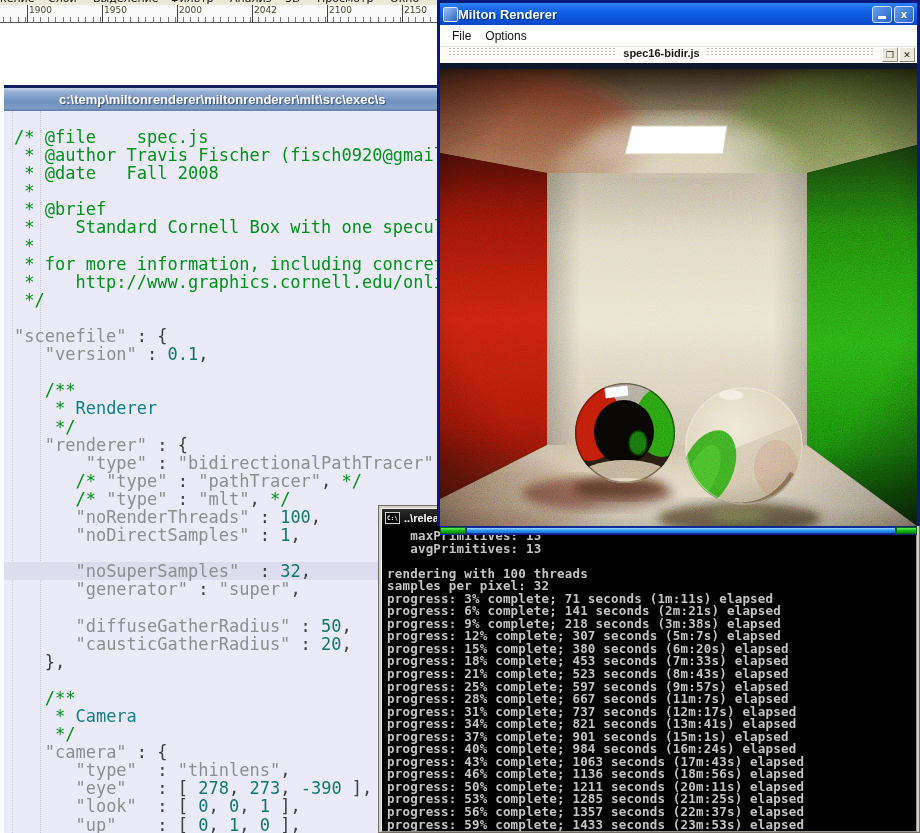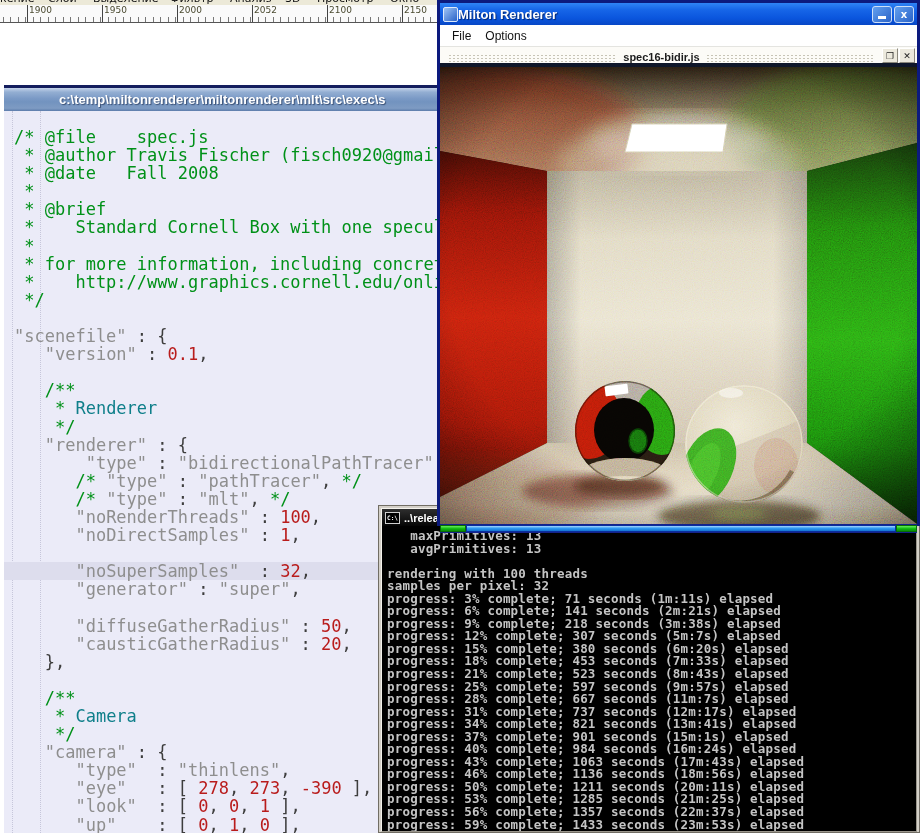--- a/index.html
+++ b/index.html
@@ -28,21 +28,21 @@
      padding-left:55px;text-shadow:1px 1px 1px #3a4f73;}
   .code-area{position:relative;height:722px;background:#ebebf8;overflow:hidden;
      font-family:"DejaVu Sans Mono",monospace;font-size:17px;padding:17px 0 0 10px;box-sizing:border-box;}
   .indent-guide{position:absolute;top:0;bottom:0;width:0;border-left:1px dotted #c6c6da;}
   .code-line{height:18.1px;line-height:18.1px;white-space:pre;}
   .code-line.hl{background:#dddded;margin-left:-10px;padding-left:10px;}
   .tok-cm{color:#009118;}
   .tok-doc{color:#0f7f8a;}
   .tok-k{color:#8e8e8e;}
   .tok-p{color:#3d3d3d;}
-  .tok-n{color:#b91c1c;}
+  .tok-n{color:#0f766e;}
 
   
   .console{position:absolute;left:378px;top:505px;width:542px;height:328px;z-index:3;
      background:#d4d0c8;border:1px solid #716d64;box-sizing:border-box;padding:2px;}
   .console-inner{height:100%;display:flex;flex-direction:column;border:1px solid #9a968c;border-left-color:#f4f2ec;border-top-color:#f4f2ec;}
   .console-titlebar{height:17px;background:linear-gradient(180deg,#2e2e2e,#050505);display:flex;align-items:center;
      padding-left:3px;gap:4px;flex:0 0 17px;}
   .console-icon{width:15px;height:12px;background:#000;border:1px solid #cfcfcf;box-sizing:border-box;
      color:#fff;font:bold 6px "DejaVu Sans Mono",monospace;line-height:10px;text-align:center;}
   .console-title{color:#fff;font-weight:bold;font-size:11px;white-space:nowrap;}
@@ -57,21 +57,21 @@
      display:flex;align-items:center;padding:0 3px;}
   .milton-appicon{width:13px;height:13px;background:linear-gradient(135deg,#9ec3f5,#2a63c8);
      border:1px solid #dce9fb;border-radius:2px;}
   .milton-title{flex:1;text-align:left;color:#fff;font-weight:bold;font-size:13px;text-shadow:1px 1px 1px #02266e;}
   .cap-btn{width:18px;height:15px;margin-left:2px;border:1px solid #cfe0f8;border-radius:3px;
      background:linear-gradient(135deg,#63a0ef,#2a63c8);color:#fff;display:flex;align-items:center;justify-content:center;
      font:bold 10px "DejaVu Sans",sans-serif;}
   .cap-btn .minbar{width:8px;height:3px;background:#fff;margin-top:7px;}
   .milton-menubar{height:21px;background:#fff;border-bottom:1px solid #e4e4e0;display:flex;align-items:center;padding-left:5px;}
   .menu-item{font-size:12px;color:#111;padding:0 7px;}
-  .milton-tabrow{height:16px;background:#fcfbf7;border-bottom:4px solid #0f172a;display:flex;align-items:flex-end;padding:0 2px;}
+  .milton-tabrow{height:16px;background:#fcfbf7;border-bottom:6px solid #0f172a;display:flex;align-items:flex-start;padding:0 2px;}
   .tab-dots{flex:1;height:9px;margin:0 6px;
      background-image:radial-gradient(#c7c4b6 1px,transparent 1px);background-size:4px 3px;}
   .tab-label{font-size:11px;font-weight:bold;color:#1c1c1c;white-space:nowrap;}
   .mdi-btn{width:14px;height:13px;border:1px solid;border-color:#fff #8a877c #8a877c #fff;background:#ece9dd;
      color:#222;display:flex;align-items:center;justify-content:center;font:bold 9px "DejaVu Sans",sans-serif;margin-left:1px;}
   .milton-viewport{position:relative;width:477px;height:457px;background:#000;overflow:hidden;}
   .milton-progress{height:9px;background:#15228a;display:flex;align-items:center;padding:1px 0;box-sizing:border-box;}
   .pg-green{height:7px;background:linear-gradient(180deg,#66ef5c,#0fb60f 55%,#0a8f0a);border:1px solid #076b07;box-sizing:border-box;}
   .pg-blue{height:7px;flex:1;background:linear-gradient(180deg,#a8d8ff,#2f9bf2 45%,#1272d2);border:1px solid #0a2f9e;box-sizing:border-box;}
 </style>
@@ -89,21 +89,21 @@
         <span style="left: 230px;">Анализ</span>
         <span style="left: 285px;">3D</span>
         <span style="left: 317px;">Просмотр</span>
         <span style="left: 390px;">Окно</span>
       </div>
     <div class="ps-ruler">
       <div>
           <span class="ruler-num" style="left: 29px;">1900</span>
           <span class="ruler-num" style="left: 104px;">1950</span>
           <span class="ruler-num" style="left: 179px;">2000</span>
-          <span class="ruler-num" style="left: 254px;">2052</span>
+          <span class="ruler-num" style="left: 254px;">2042</span>
           <span class="ruler-num" style="left: 329px;">2100</span>
           <span class="ruler-num" style="left: 404px;">2150</span>
         </div>
     </div>
   </div>
 
   <div class="editor">
     <div class="editor-topedge"></div>
     <div class="editor-titlebar">c:\temp\miltonrenderer\miltonrenderer\mlt\src\exec\s</div>
     <div class="code-area">

